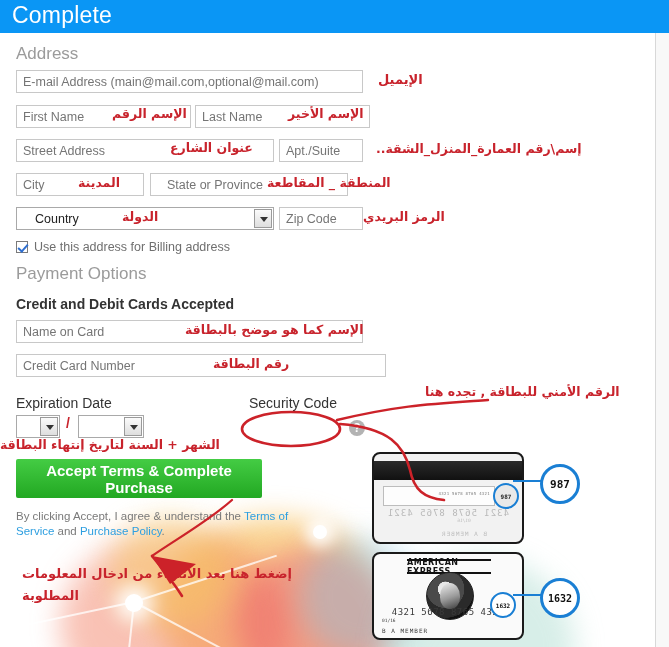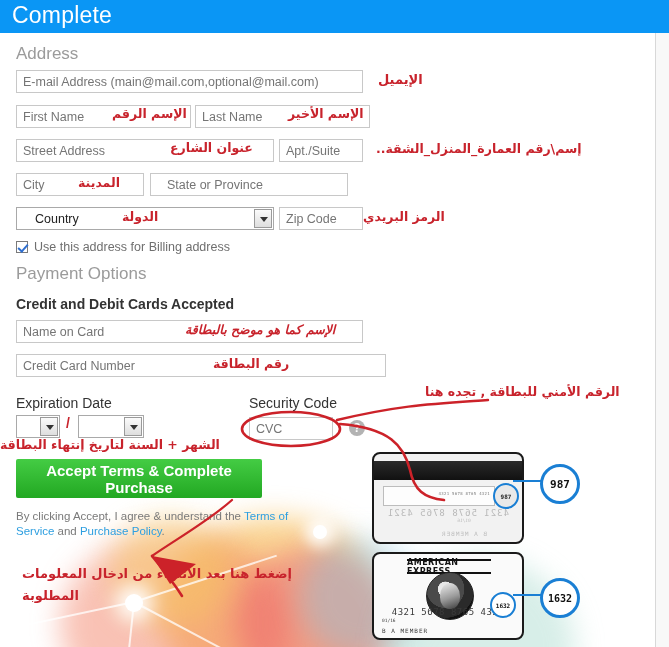--- a/index.html
+++ b/index.html
@@ -232,57 +232,57 @@
   <div class="ann" style="left:288px;top:106px;font-size:12.5px;">الإسم الأخير</div>
 
   <input class="fld" style="left: 16px; top: 139px; width: 258px;" placeholder="Street Address">
   <div class="ann" style="left:170px;top:140px;font-size:12.5px;">عنوان الشارع</div>
   <input class="fld" style="left: 279px; top: 139px; width: 84px;" placeholder="Apt./Suite">
   <div class="ann" style="left:376px;top:141px;font-size:12.5px;">إسم\رقم العمارة_المنزل_الشقة..</div>
 
   <input class="fld" style="left: 16px; top: 173px; width: 128px;" placeholder="City">
   <div class="ann" style="left:78px;top:175px;font-size:12.5px;">المدينة</div>
   <input class="fld" style="left: 150px; top: 173px; width: 198px; padding-left: 16px;" placeholder="State or Province">
+  <div class="ann" style="left:267px;top:175px;font-size:12.5px;">المنطقة _ المقاطعة</div>
 
   <div class="sel" style="left:16px;top:207px;width:258px;">
     <span>Country</span>
     <span class="arrow"></span>
   </div>
   <div class="ann" style="left:122px;top:209px;font-size:12.5px;">الدولة</div>
   <input class="fld" style="left: 279px; top: 207px; width: 84px;" placeholder="Zip Code">
   <div class="ann" style="left:363px;top:209px;font-size:12.5px;">الرمز البريدي</div>
 
   <div class="cbrow">
     <span class="cbox"></span>
     <span class="cbtxt">Use this address for Billing address</span>
   </div>
 
   <div class="sec-title" style="left:16px;top:264px;">Payment Options</div>
   <div class="sub-title" style="left:16px;top:296px;">Credit and Debit Cards Accepted</div>
 
   <input class="fld" style="left: 16px; top: 320px; width: 347px;" placeholder="Name on Card">
-  <div class="ann" style="left:185px;top:322px;font-size:12.5px;font-style:italic;">الإسم كما هو موضح بالبطاقة</div>
+  <div class="ann" style="left:185px;top:322px;font-size:12.5px;">الإسم كما هو موضح بالبطاقة</div>
 
   <input class="fld" style="left: 16px; top: 354px; width: 370px;" placeholder="Credit Card Number">
   <div class="ann" style="left:213px;top:356px;font-size:12.5px;">رقم البطاقة</div>
 
   <div class="lbl-dark" style="left:16px;top:395px;">Expiration Date</div>
   <div class="sel" style="left:16px;top:415px;width:44px;">
     <span></span>
     <span class="arrow"></span>
   </div>
   <div class="lbl-dark" style="left:66px;top:415px;color:#c8232c;font-weight:bold;">/</div>
   <div class="sel" style="left:78px;top:415px;width:66px;">
     <span></span>
     <span class="arrow"></span>
   </div>
   <div class="ann" style="left:0px;top:437px;font-size:12.5px;">الشهر + السنة لتاريخ إنتهاء البطاقة</div>
 
   <div class="lbl-dark" style="left:249px;top:395px;">Security Code</div>
-  <input class="fld" style="left: 249px; top: 417px; width: 84px;" placeholder="CVC">
   <div class="help">?</div>
   <div class="ann" style="left:425px;top:384px;font-size:12.5px;">الرقم الأمني للبطاقة , تجده هنا</div>
 
   <button class="buy-btn">Accept Terms &amp; Complete Purchase</button>
   <div class="terms">
     <span>By clicking Accept, I agree &amp; understand the </span><a href="#">Terms of Service</a><span> and </span><a href="#">Purchase Policy</a><span>.</span>
   </div>
 
   <div class="ann" style="left:22px;top:566px;font-size:13px;">إضغط هنا بعد الانتهاء من ادخال المعلومات</div>
   <div class="ann" style="left:22px;top:588px;font-size:13px;">المطلوبة</div>

